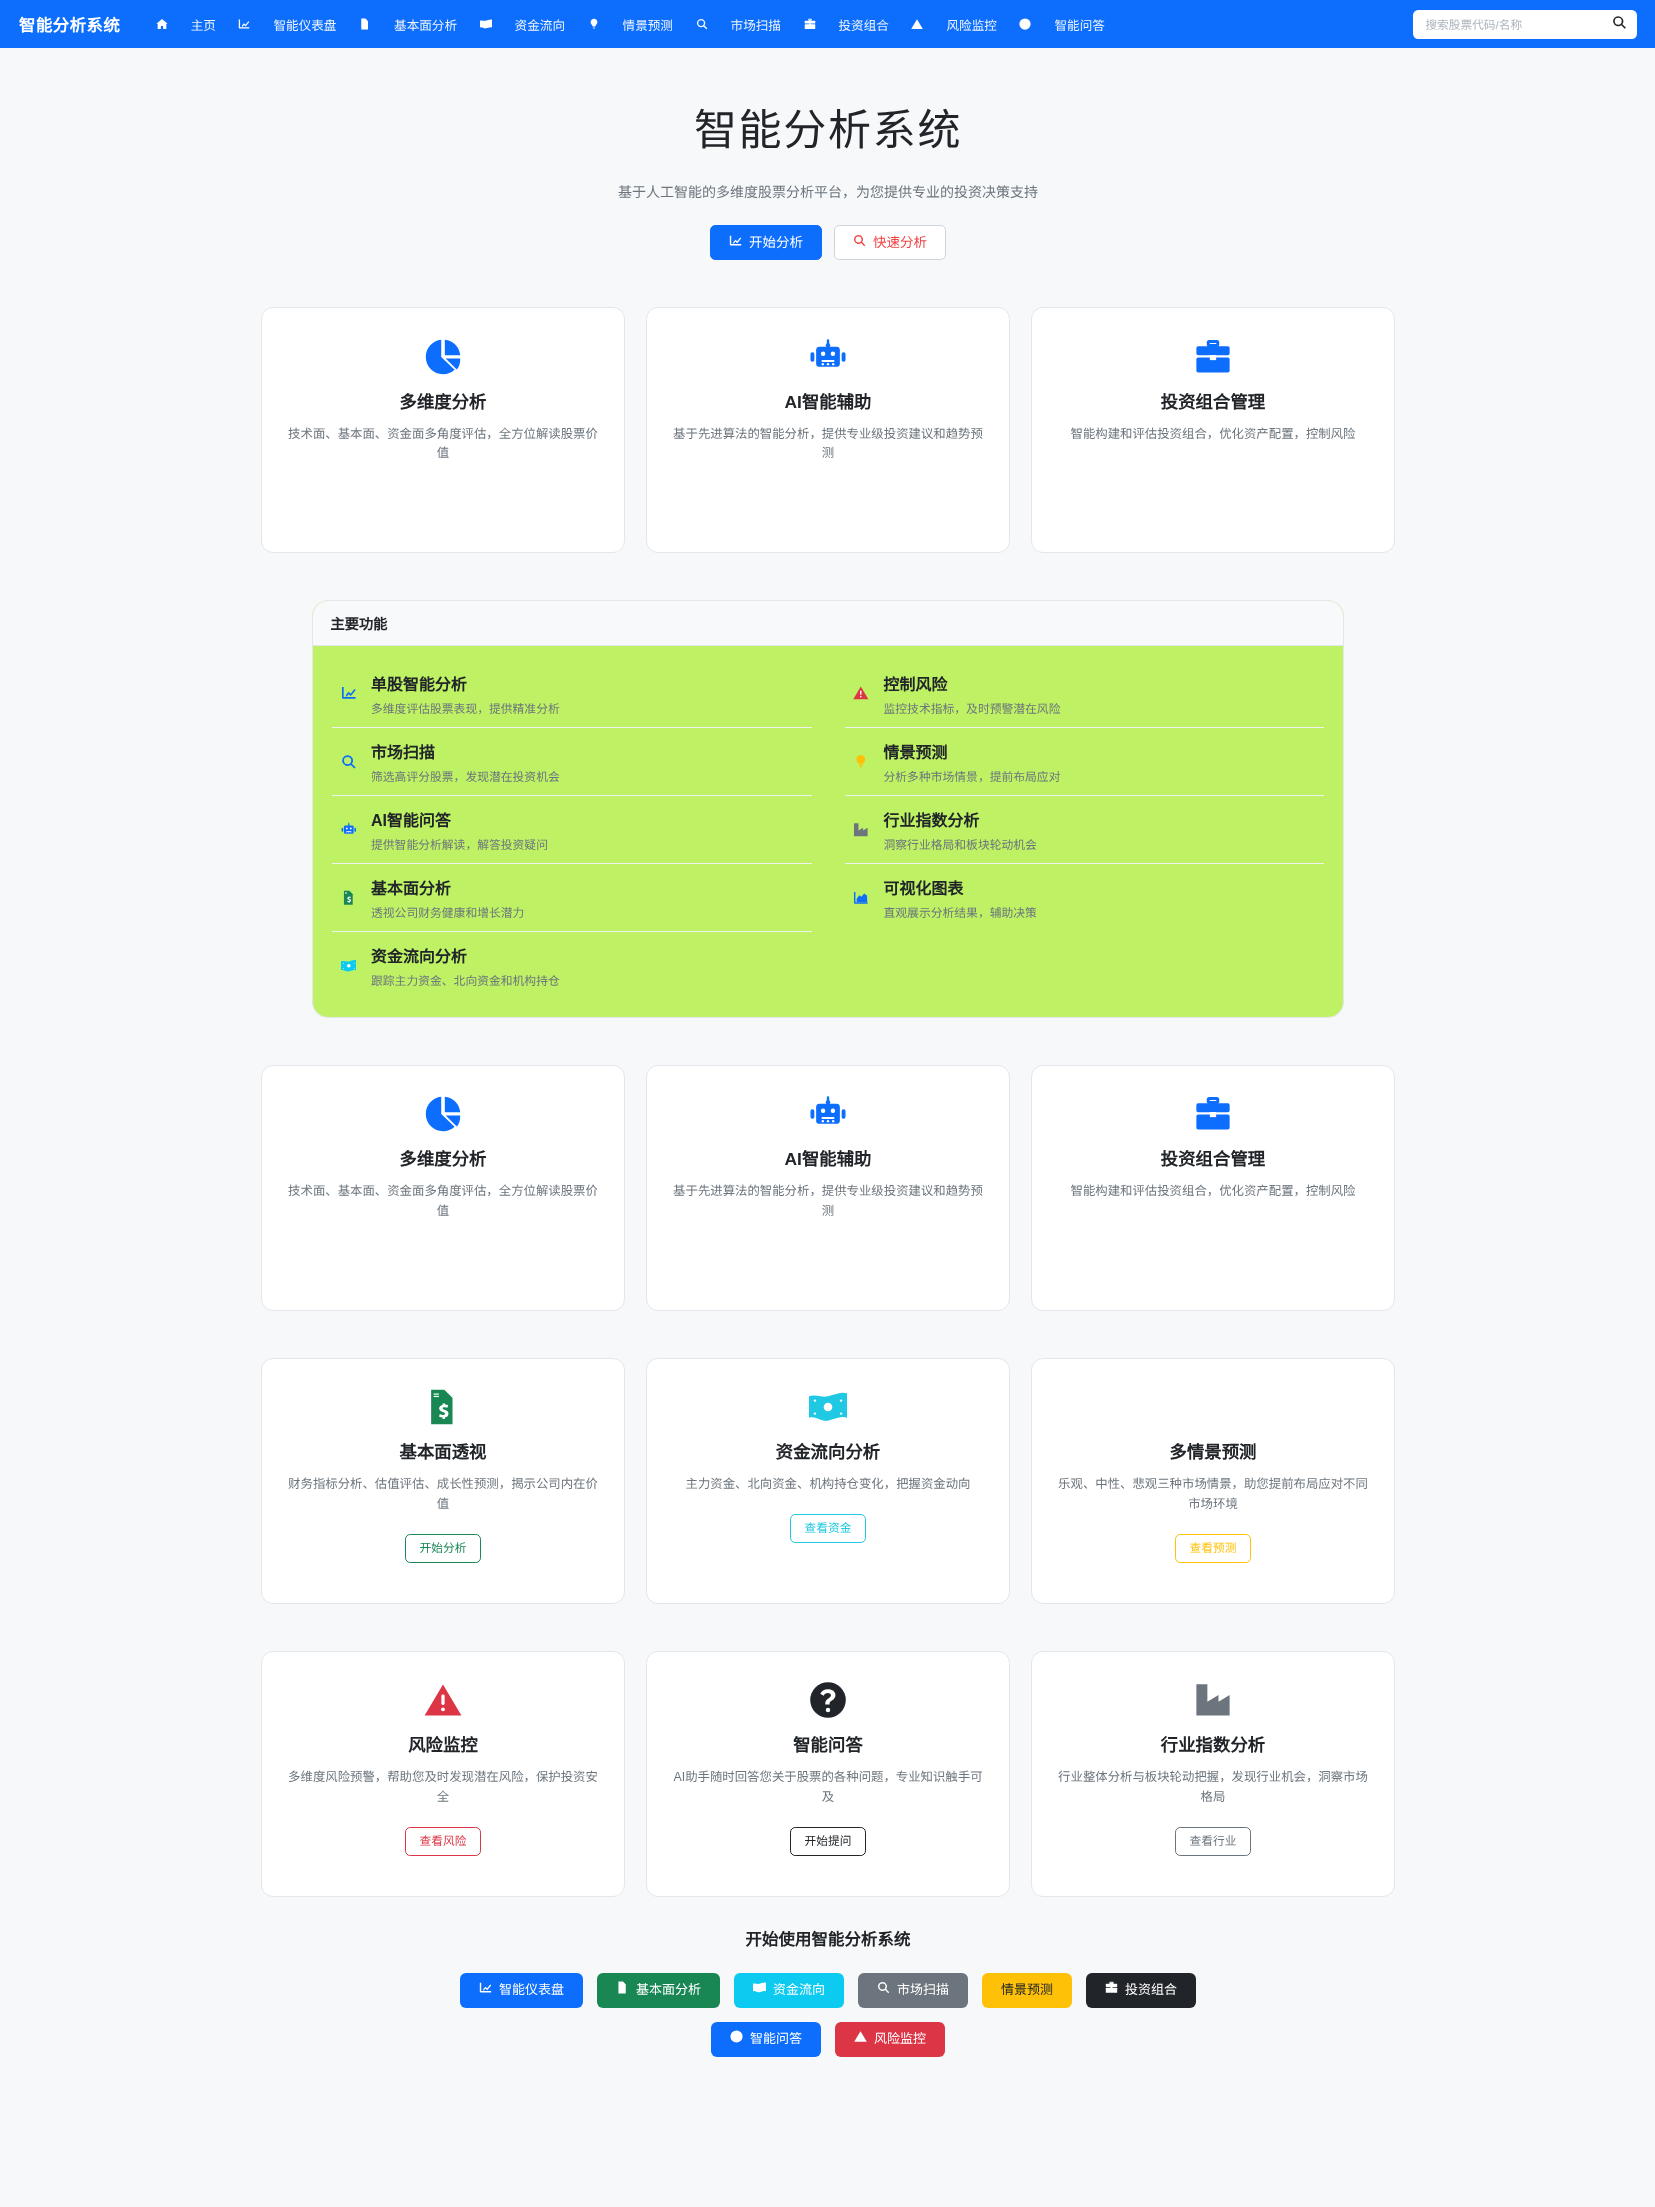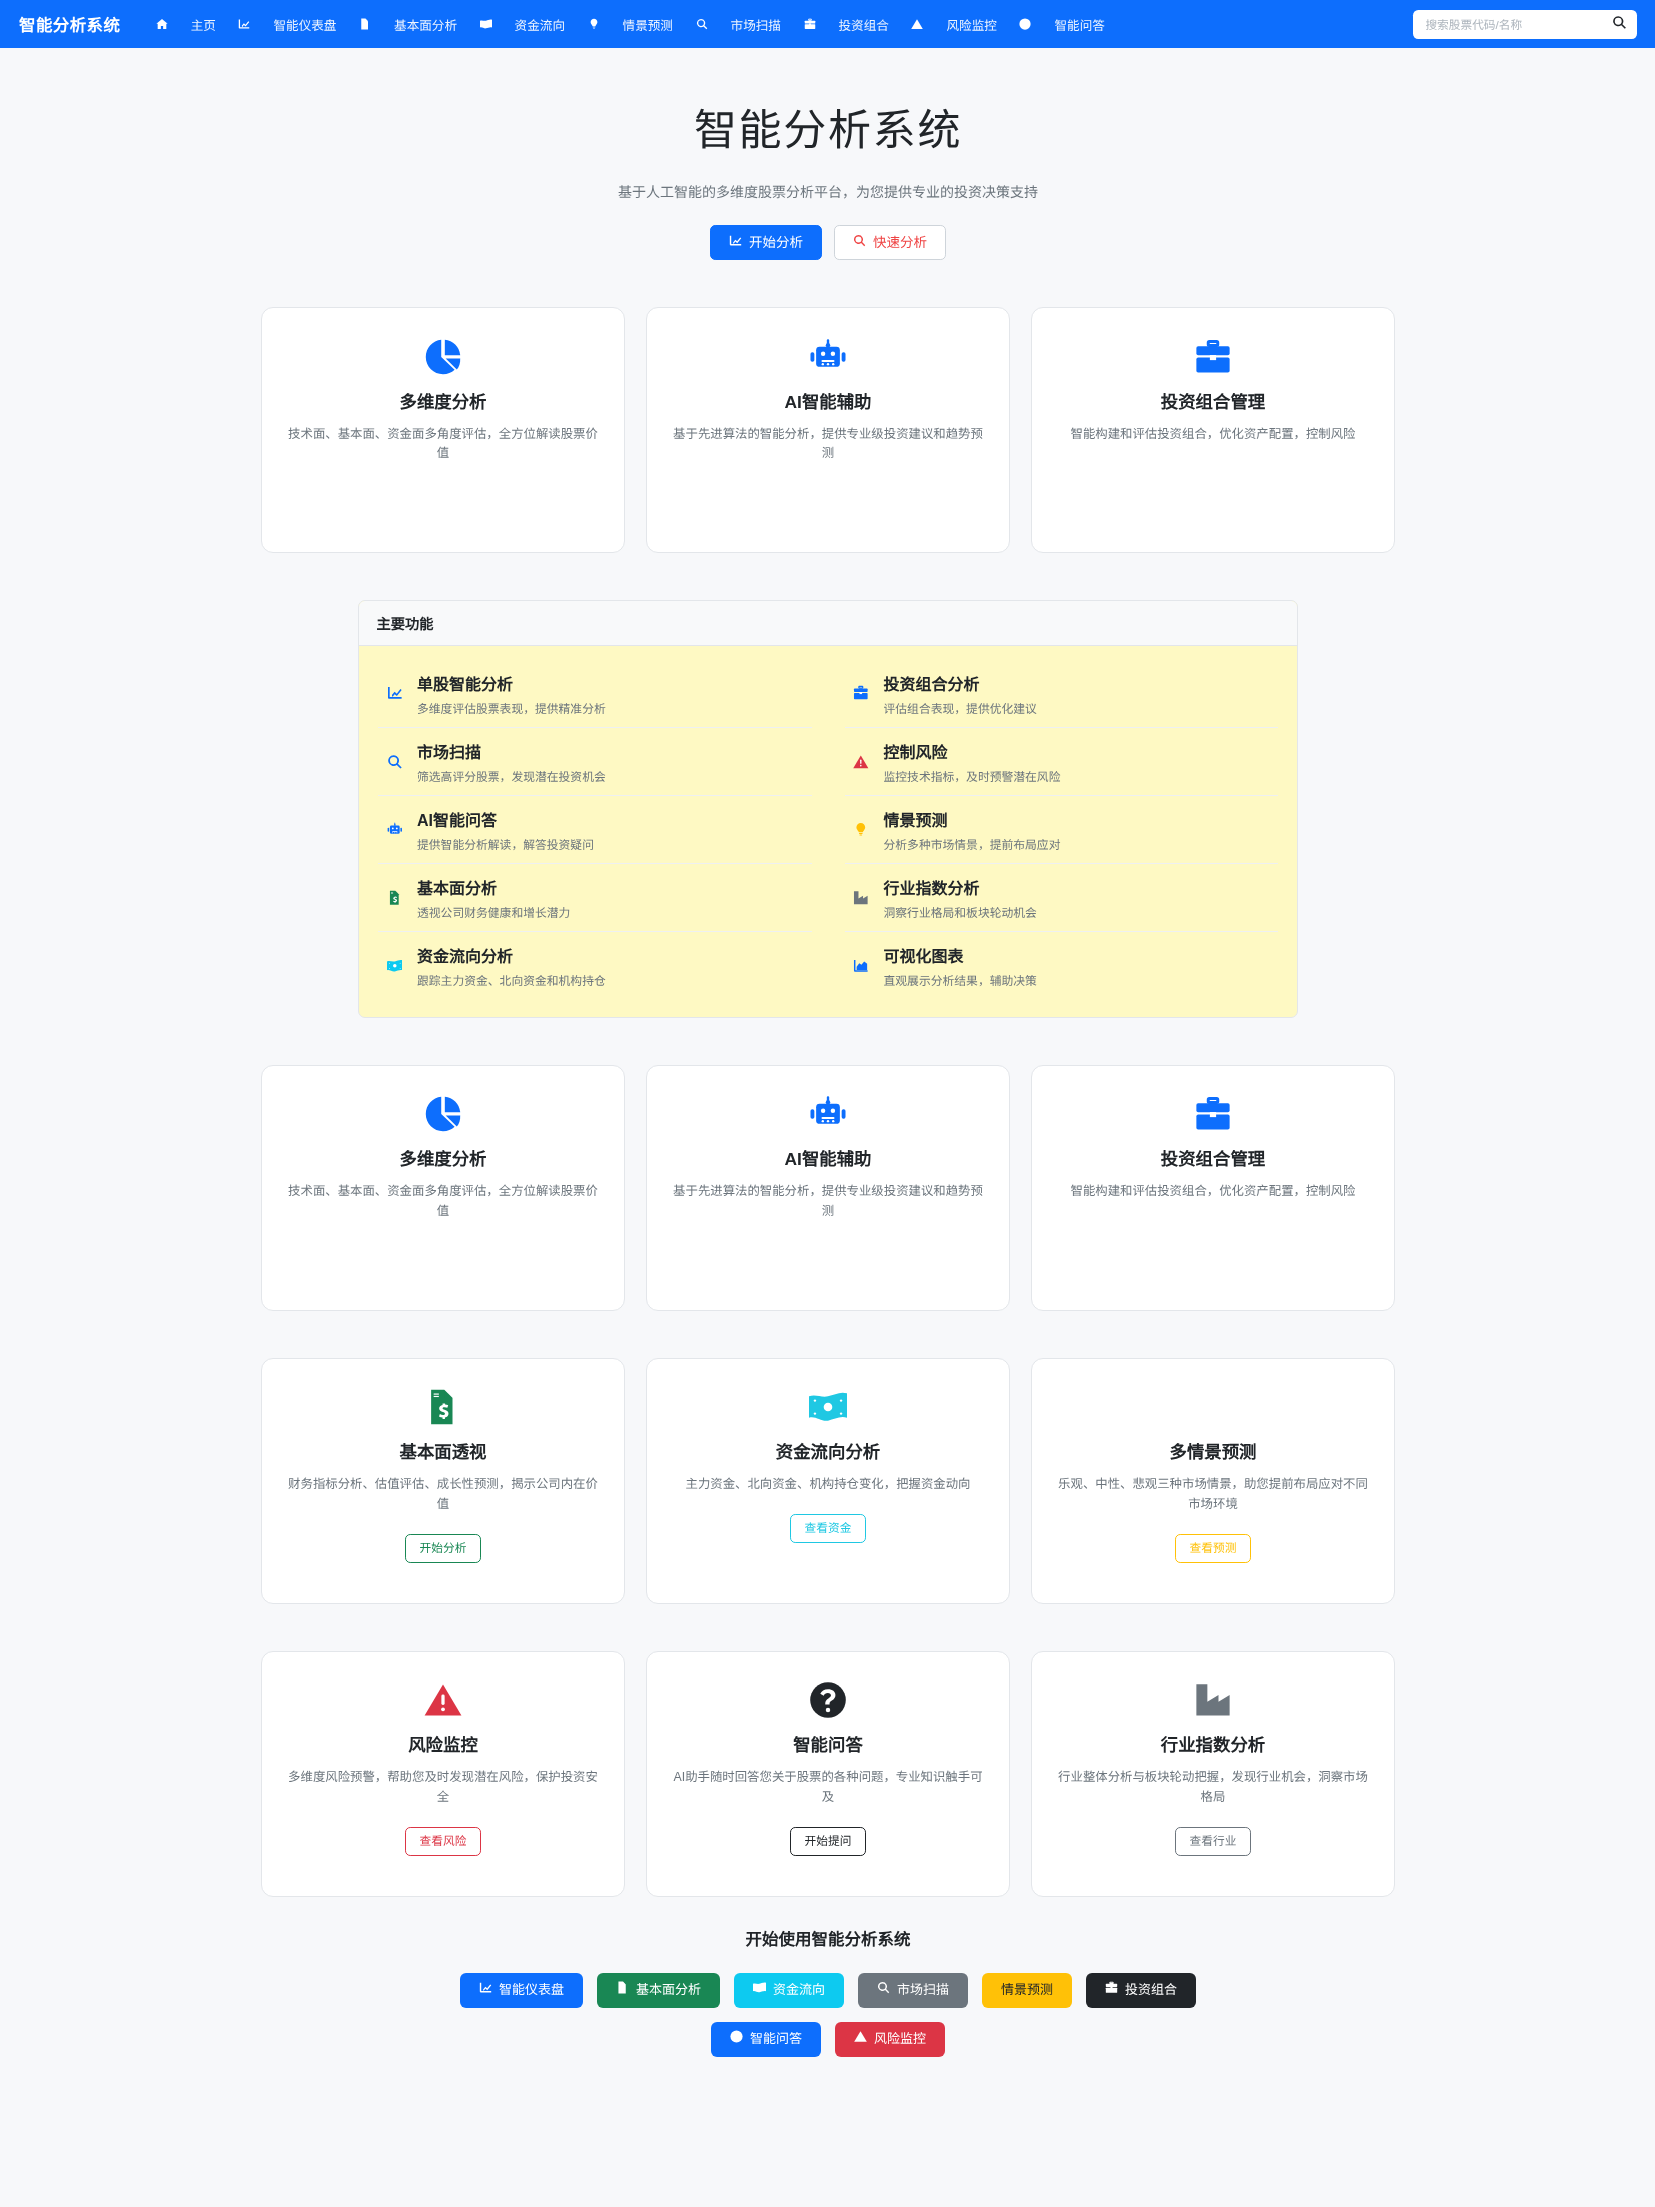--- a/index.html
+++ b/index.html
@@ -132,25 +132,25 @@
     padding:5.2px 14px;
     border-radius:5.2px;
     background:#fff;
     cursor:pointer;
     font-family:inherit;
     line-height:1.4;
   }
 
   
   .panel{
-    width:940px;
+    width:1032px;
     margin:0 auto;
-    background:#fef9c3;
+    background:#bef264;
     border:0.9px solid #e3e6ea;
-    border-radius:7px;
+    border-radius:16px;
     overflow:hidden;
   }
   .panel-head{
     background:#f8f9fa;
     border-bottom:0.9px solid #e3e6ea;
     padding:11.3px 17.4px;
     font-size:14.3px;
     font-weight:bold;
     color:#212529;
   }
@@ -448,34 +448,20 @@
           </div>
           <div class="feat-txt">
             <div class="t">资金流向分析</div>
             <div class="d">跟踪主力资金、北向资金和机构持仓</div>
           </div>
         </div>
       </div>
     <div class="feat-col" id="feat-right">
         <div class="feat">
           <div class="feat-ico">
-            <svg width="15.6" height="15.6" viewBox="0 0 512 512" fill="#0d6efd">
-              <rect x="192" y="48" width="128" height="52" rx="14" fill="none" stroke="#0d6efd" stroke-width="40"></rect>
-              <rect x="32" y="112" width="448" height="120" rx="24"></rect>
-              <rect x="32" y="264" width="448" height="200" rx="24"></rect>
-              <rect x="214" y="230" width="84" height="68" fill="#fff"></rect>
-            </svg>
-          </div>
-          <div class="feat-txt">
-            <div class="t">投资组合分析</div>
-            <div class="d">评估组合表现，提供优化建议</div>
-          </div>
-        </div>
-        <div class="feat">
-          <div class="feat-ico">
             <svg width="15.6" height="15.6" viewBox="0 0 512 512" fill="#dc3545">
               <path d="M256 48 8 464h496L256 48z"></path>
               <rect x="234" y="182" width="44" height="140" rx="20" fill="#fff"></rect>
               <circle cx="256" cy="382" r="26" fill="#fff"></circle>
             </svg>
           </div>
           <div class="feat-txt">
             <div class="t">控制风险</div>
             <div class="d">监控技术指标，及时预警潜在风险</div>
           </div>

